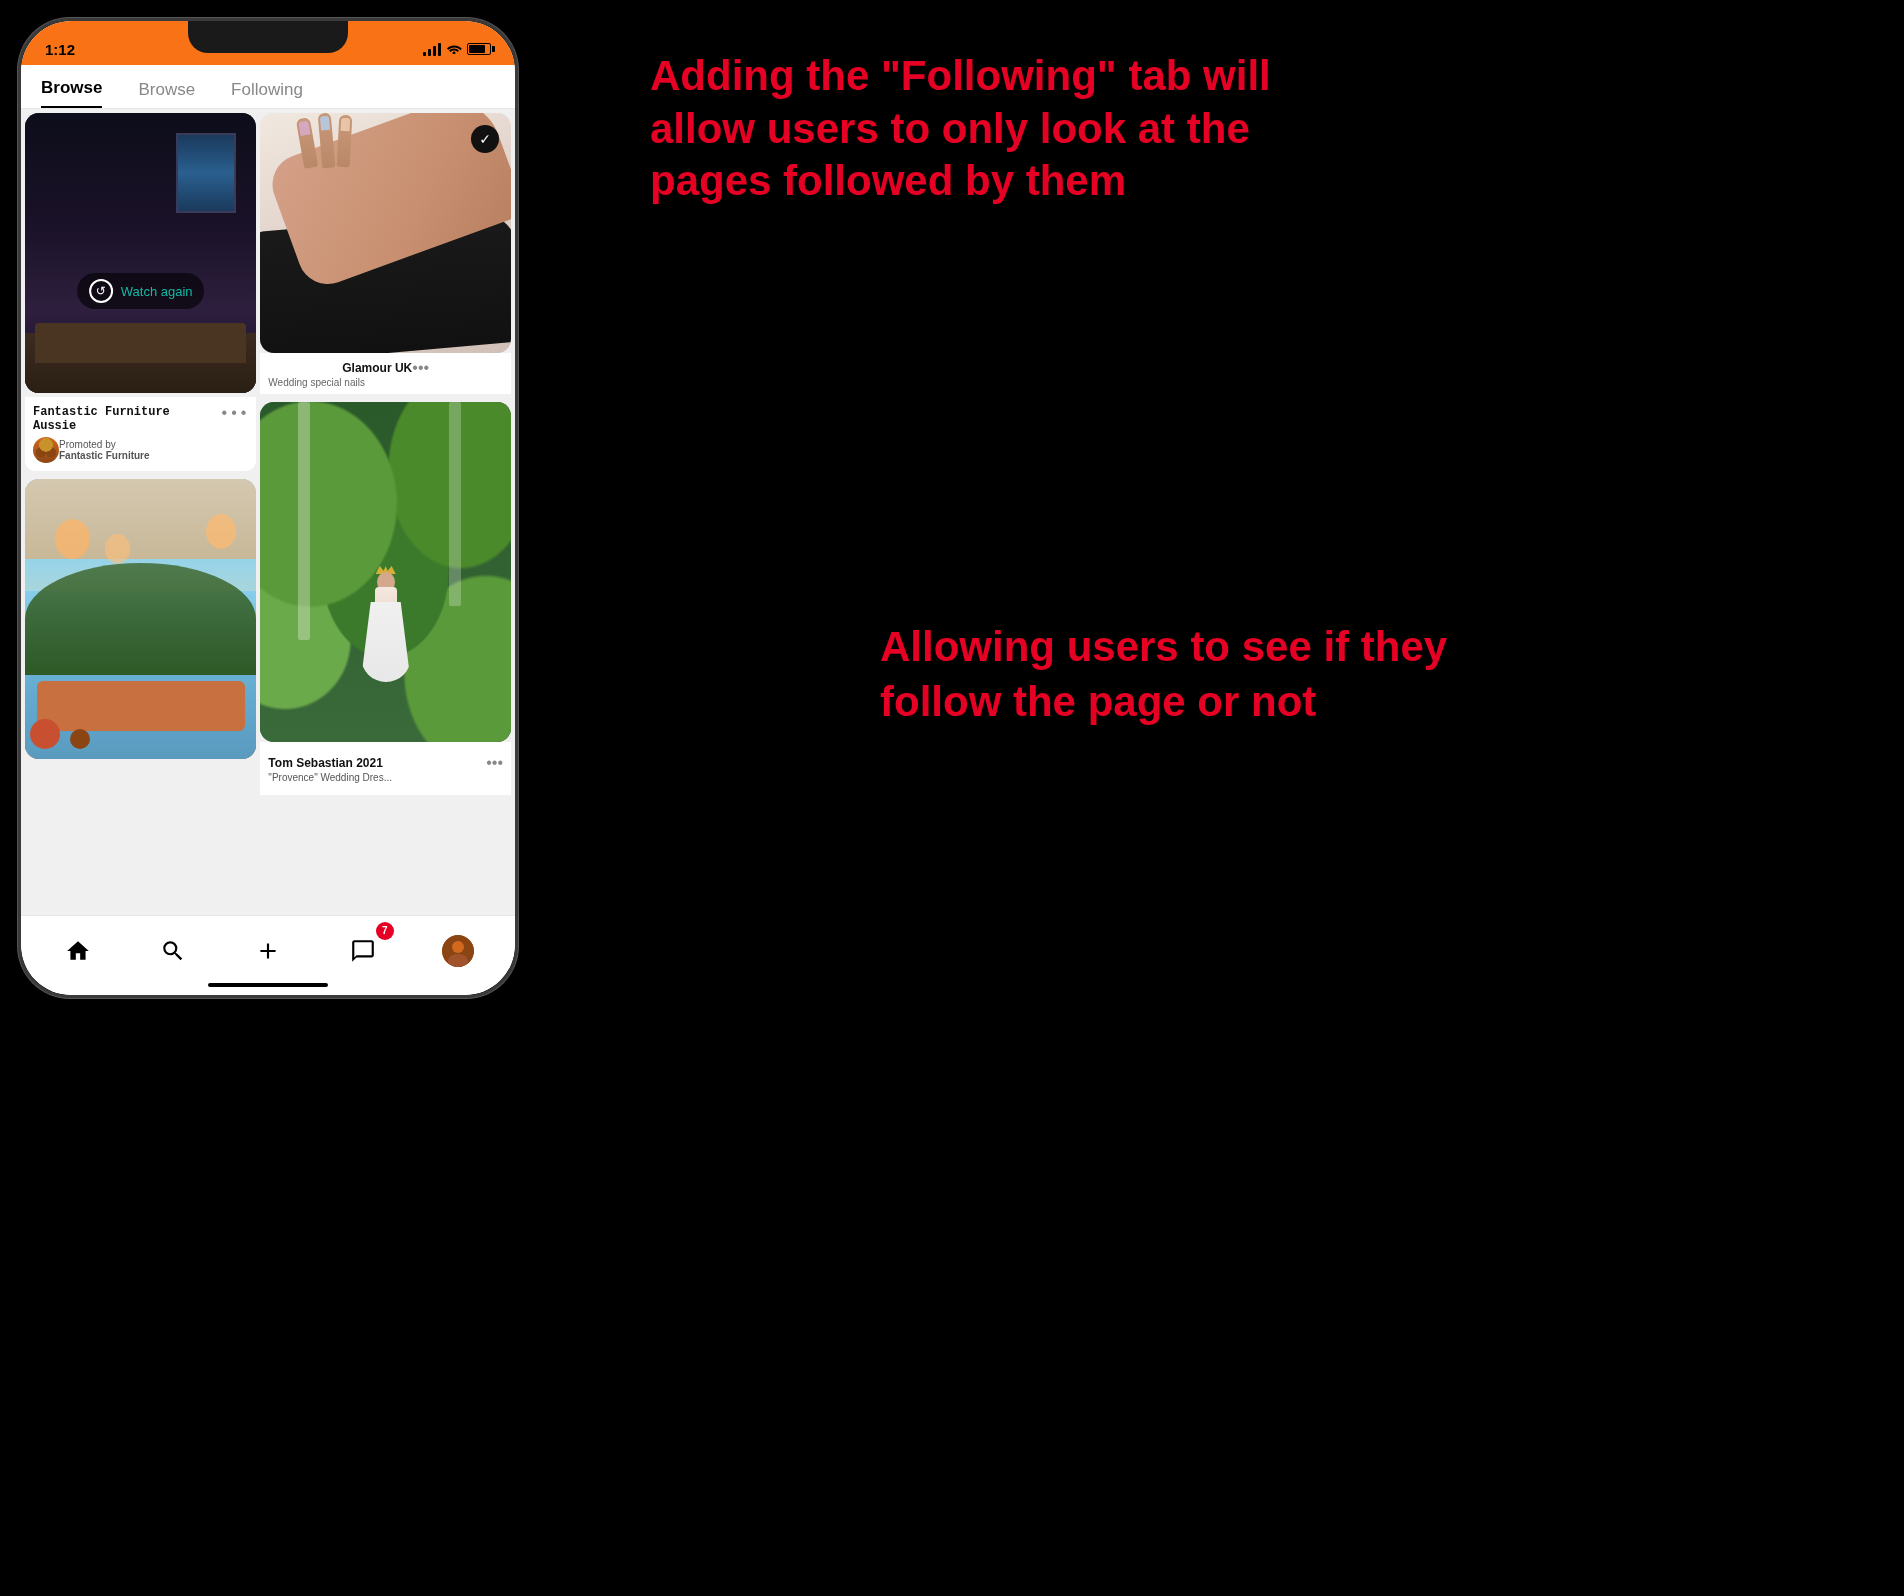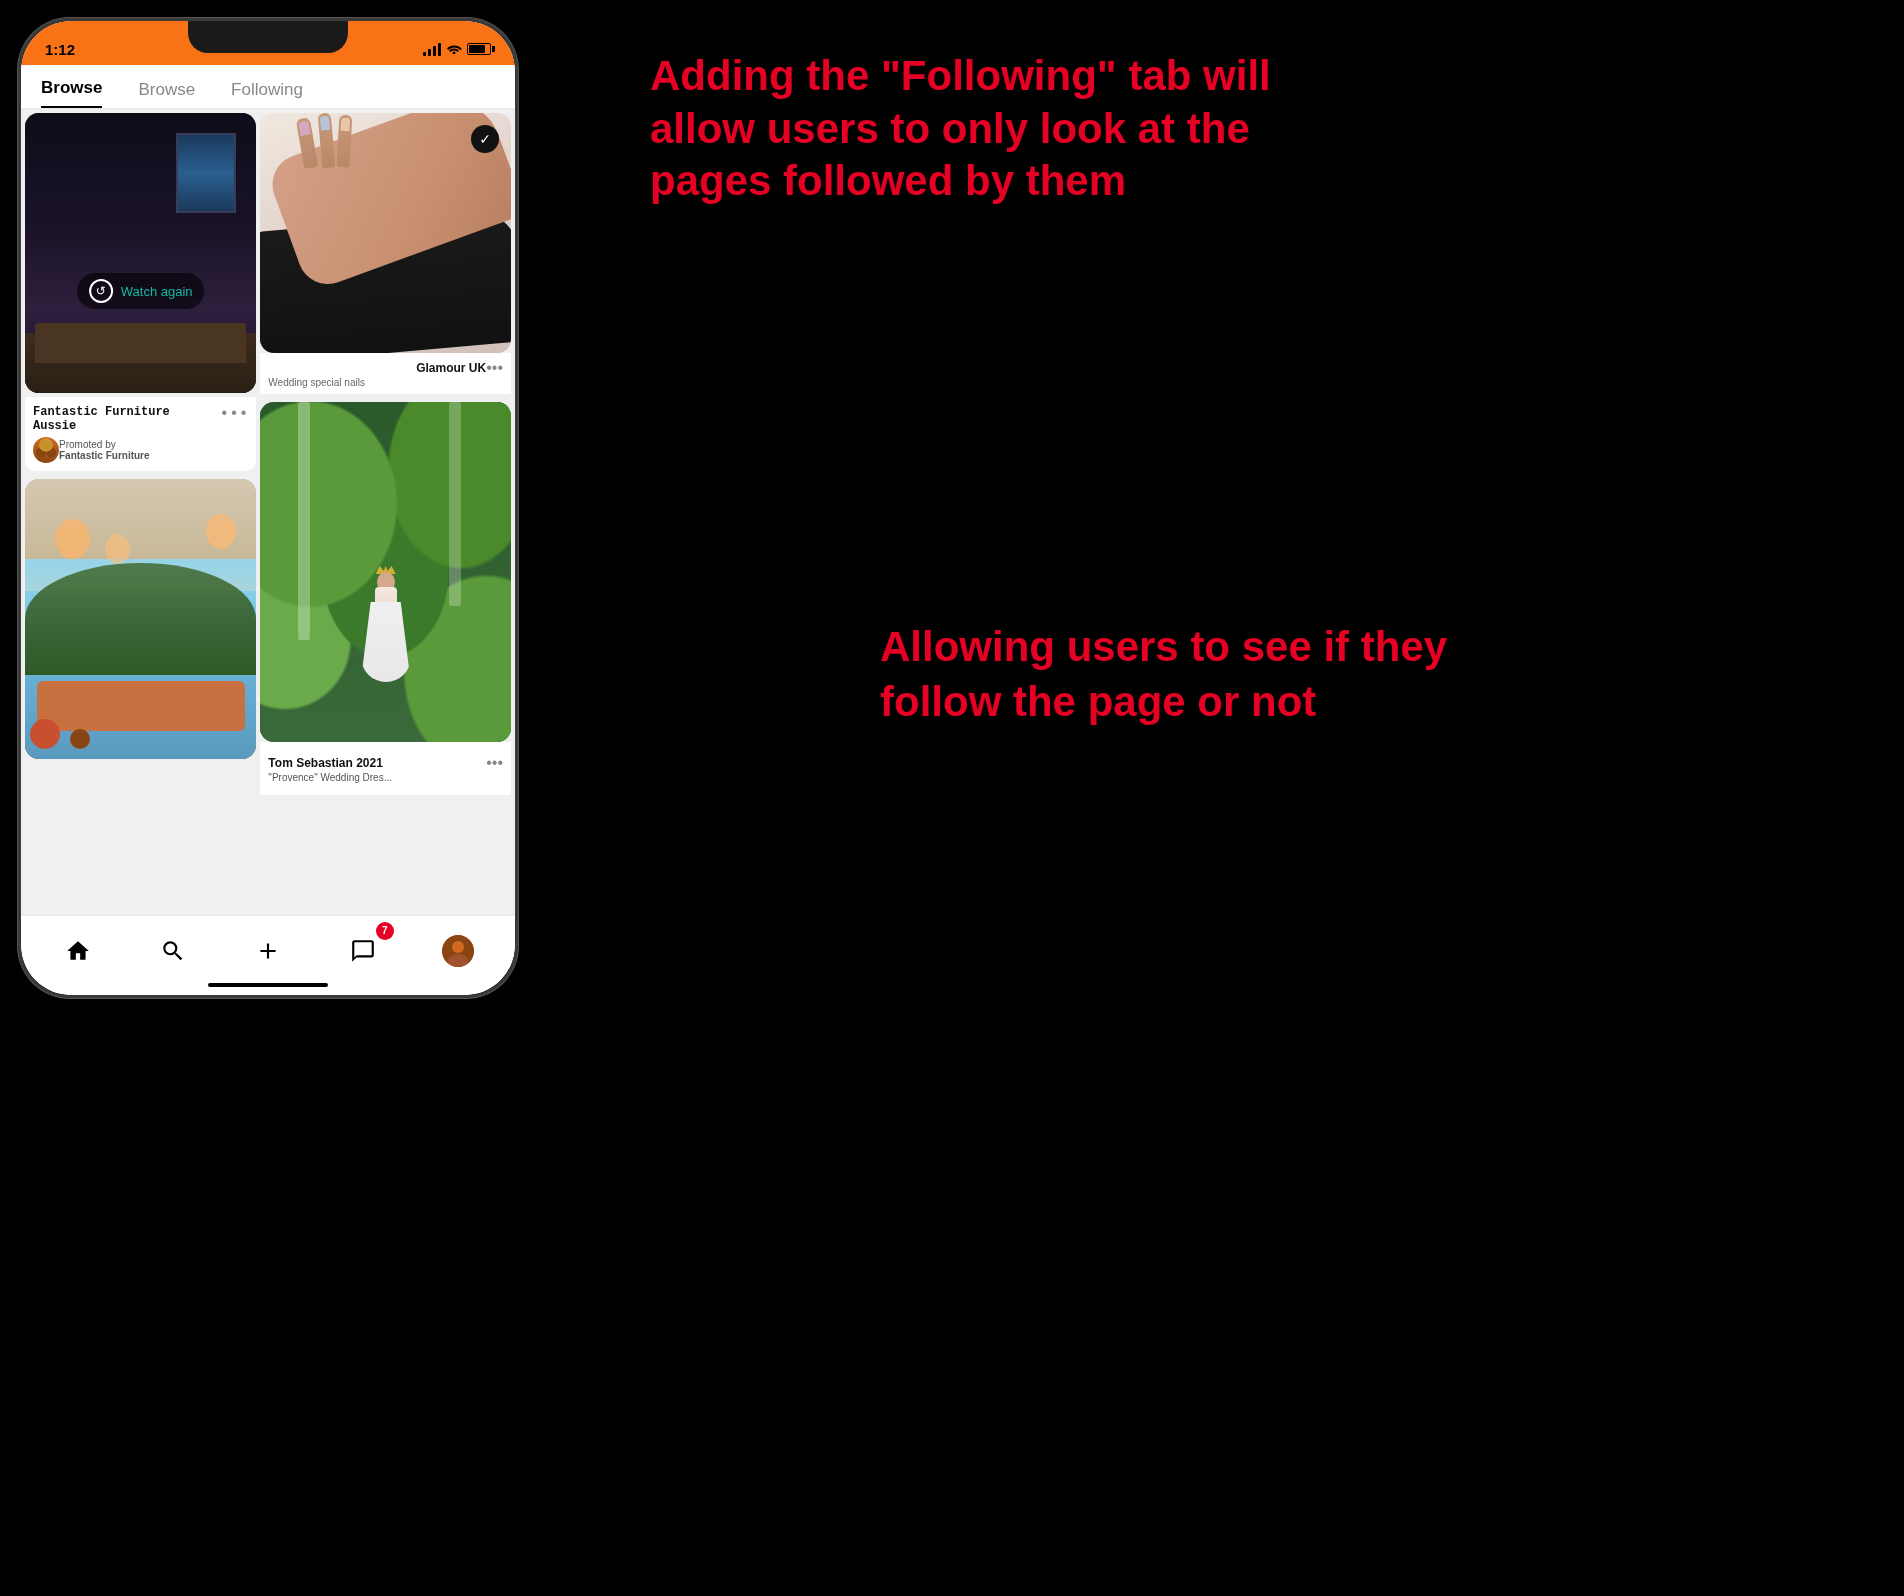--- a/index.html
+++ b/index.html
@@ -708,21 +708,21 @@
                     <div style="position:absolute;top:3px;left:2px;right:2px;height:14px;background:#b8c4d8;border-radius:3px 3px 0 0;"></div>
                   </div>
                   <div style="position:absolute;top:2px;left:78px;width:13px;height:52px;background:linear-gradient(180deg,#c89878 0%,#b88868 100%);border-radius:6px 6px 3px 3px;transform:rotate(3deg);">
                     <div style="position:absolute;top:3px;left:2px;right:2px;height:13px;background:#e8c4a8;border-radius:3px 3px 0 0;"></div>
                   </div>
                 </div>
                 <div class="checkmark-badge">✓</div>
               </div>
             </div>
             <div class="card-glamour-info">
-              <div style="display:flex;justify-content:flex-end;align-items:center;">
+              <div style="display:flex;justify-content:center;align-items:center;">
                 <span class="card-glamour-title">Glamour UK</span>
                 <span class="more-dots">•••</span>
               </div>
               <div class="card-glamour-sub">Wedding special nails</div>
             </div>
           </div>
 
           <div style="margin-top:4px;">
             <div class="card-wedding">
               <div class="wedding-bg">

